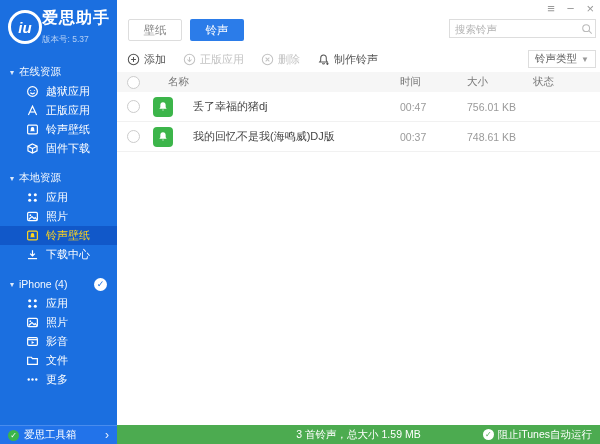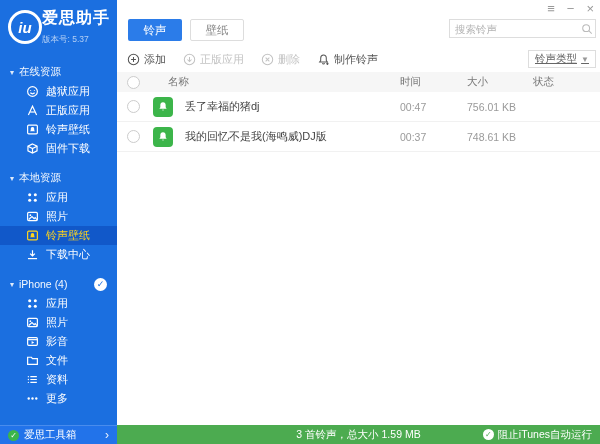--- a/index.html
+++ b/index.html
@@ -52,30 +52,30 @@
     font-family:"Liberation Sans","DejaVu Sans",sans-serif; }
   .search input::placeholder { color:#b4b4b4; }
   .search-icon { width:16px; display:flex; align-items:center; justify-content:center; color:#bbb; }
 
   .toolbar { position:relative; height:25px; display:flex; align-items:center;
     padding-left:10px; gap:17px; }
   .tbtn { display:flex; align-items:center; gap:4px; font-size:11px; color:#555; cursor:pointer; }
   .tbtn.disabled { color:#c3c3c3; cursor:default; }
   .dropdown { position:absolute; right:4px; top:3px; width:68px; height:18px;
     border:1px solid #ddd; font-size:10.5px; color:#666; display:flex;
-    align-items:center; justify-content:space-between; padding:8px 6px; cursor:pointer;text-decoration:underline; }
+    align-items:center; justify-content:space-between; padding:8px 6px; cursor:pointer; }
   .dd-caret { font-size:8px; color:#999; }
 
   .thead, .trow { display:grid; grid-template-columns:36px 247px 67px 66px 1fr; align-items:center; }
   .thead { height:20px; background:#f6f6f6; color:#777; font-size:10.5px; }
   .thead .hname { padding-left:15px; }
   .circle-check { width:13px; height:13px; border:1px solid #ccc; border-radius:50%;
     margin-left:10px; background:#fff; cursor:pointer; }
   .trow { height:30px; border-bottom:1px solid #f1f1f1; background:#fff; cursor:default; }
-  .name-cell { display:flex; align-items:center; gap:12px; overflow:hidden; }
+  .name-cell { display:flex; align-items:center; gap:20px; overflow:hidden; }
   .song-icon { width:20px; height:20px; min-width:20px; border-radius:4px; background:#3cb54a;
     display:flex; align-items:center; justify-content:center; }
   .song-name { font-size:11px; color:#444; white-space:nowrap; overflow:hidden; }
   .cell-dim { font-size:10.5px; color:#9a9a9a; }
 
   .statusbar { position:absolute; left:0; right:0; bottom:0; height:19px; background:#4cab50; color:#fff; }
   .sb-summary { position:absolute; left:0; right:0; text-align:center;
     font-size:10.5px; line-height:19px; }
   .sb-itunes { position:absolute; right:8px; top:0; height:19px; display:flex;
     align-items:center; gap:4px; font-size:10.5px; cursor:pointer; }
@@ -225,31 +225,20 @@
     <div class="side-item">
       <span class="si-icon">
         <svg width="13" height="13" viewBox="0 0 12 12" fill="none" stroke="currentColor" stroke-width="1.1">
           <path d="M1.5 3 H5 L6 4.2 H10.5 V9.5 H1.5 Z"></path>
         </svg>
       </span>
       <span>文件</span>
     </div>
     <div class="side-item">
       <span class="si-icon">
-        <svg width="13" height="13" viewBox="0 0 12 12" fill="none" stroke="currentColor" stroke-width="1.1">
-          <path d="M4 3.4 H10 M4 6 H10 M4 8.6 H10"></path>
-          <circle cx="2.2" cy="3.4" r="0.6" fill="currentColor" stroke="none"></circle>
-          <circle cx="2.2" cy="6" r="0.6" fill="currentColor" stroke="none"></circle>
-          <circle cx="2.2" cy="8.6" r="0.6" fill="currentColor" stroke="none"></circle>
-        </svg>
-      </span>
-      <span>资料</span>
-    </div>
-    <div class="side-item">
-      <span class="si-icon">
         <svg width="13" height="13" viewBox="0 0 12 12" fill="currentColor">
           <circle cx="2.5" cy="6" r="1.1"></circle>
             <circle cx="6" cy="6" r="1.1"></circle>
             <circle cx="9.5" cy="6" r="1.1"></circle>
         </svg>
       </span>
       <span>更多</span>
     </div>
 
     <div class="toolbox">
@@ -262,22 +251,22 @@
   <main class="content">
 
     <div class="winctrl">
       <span>≡</span>
       <span>−</span>
       <span>×</span>
     </div>
 
     <div class="topbar">
       <div class="tabs">
+        <div class="tab inactive">壁纸</div>
         <div class="tab active">铃声</div>
-        <div class="tab inactive">壁纸</div>
       </div>
       <div class="search">
         <input type="text" placeholder="搜索铃声" style="">
         <span class="search-icon">
           <svg width="12" height="12" viewBox="0 0 14 14" fill="none" stroke="currentColor" stroke-width="1.2">
             <circle cx="6" cy="6" r="4"></circle>
               <path d="M9 9 L12.5 12.5"></path>
           </svg>
         </span>
       </div>

